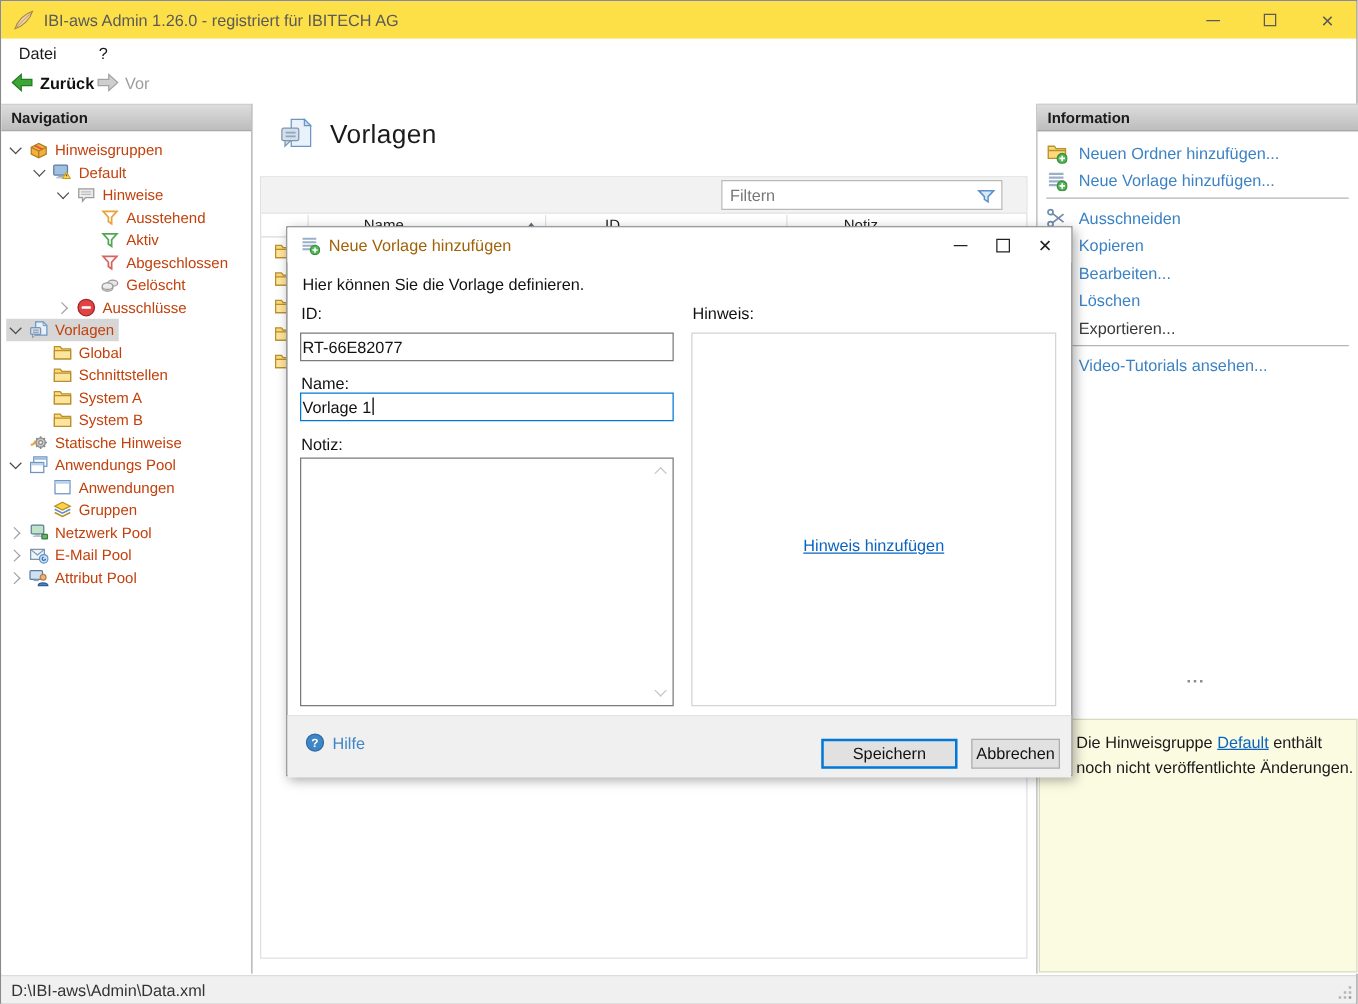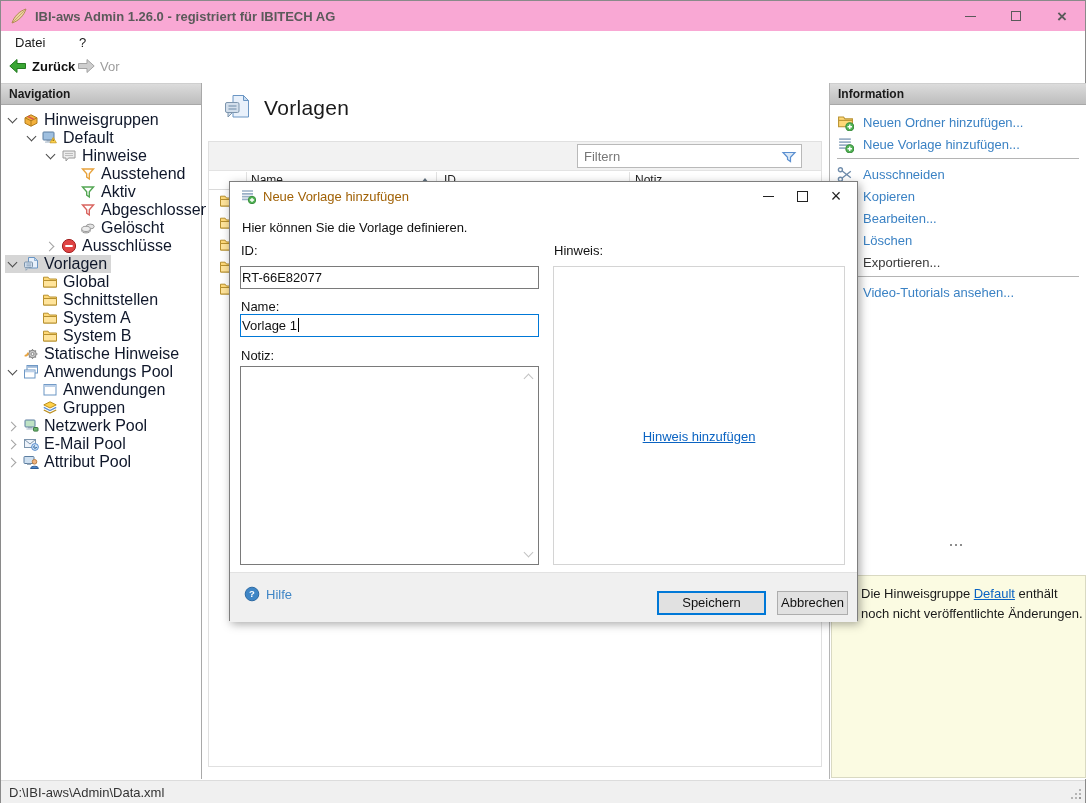--- a/index.html
+++ b/index.html
@@ -1,20 +1,20 @@
 <!DOCTYPE html>
 <html><head>
 <meta charset="utf-8">
 <style>
   * { margin:0; padding:0; box-sizing:border-box; font-family:"Liberation Sans", sans-serif; }
   html,body { width:1086px; height:803px; overflow:hidden; background:#fff; }
   .window { position:absolute; left:0; top:0; width:1086px; height:803px; border:1px solid #8a8a8a; background:#fff; }
 
   
-  .titlebar { position:absolute; left:0; top:0; width:100%; height:30px; background:#f9a8d4;font-weight:bold; }
+  .titlebar { position:absolute; left:0; top:0; width:100%; height:30px; background:#fde047; }
   .appicon { position:absolute; left:9px; top:6px; width:18px; height:18px; }
   .wintitle { position:absolute; left:34px; top:8px; font-size:13px; color:#5a5a5a; }
   .wincontrols { position:absolute; right:0; top:0; height:30px; display:flex; }
   .wc { width:46px; height:30px; display:flex; align-items:center; justify-content:center; color:#5a5a5a; }
   .glyph-min { width:11px; height:1px; background:#5a5a5a; display:block; }
   .glyph-max { width:10px; height:10px; border:1px solid #5a5a5a; display:block; }
   .wc.close { font-size:17px; line-height:1; }
 
   
   .menubar { position:absolute; left:0; top:30px; width:100%; height:22px; background:#fff; }
@@ -28,21 +28,21 @@
 
   
   .panel-header { position:absolute; height:22px; background:linear-gradient(#dcdcdc,#bdbdbd);
     border-top:1px solid #cfcfcf; border-bottom:1px solid #a8a8a8;
     font-size:12px; font-weight:bold; color:#1a1a1a; line-height:20px; padding-left:8px; }
 
   
   .nav-panel { position:absolute; left:0; top:82px; width:201px; height:696px; background:#fff; border-right:1px solid #a9a9a9; }
   .nav-panel .panel-header { left:0; top:0; width:200px; }
   #nav-tree { position:absolute; left:0; top:22px; width:200px; padding-top:6px; }
-  .tree-row { height:18px; display:flex; align-items:center; font-size:16px; color:#0f172a; }
+  .tree-row { height:18px; display:flex; align-items:center; font-size:12px; color:#c2410c; }
   .tree-inner { display:inline-flex; align-items:center; height:18px; padding:0 4px 0 2px; }
   .tree-row.selected .tree-inner { background:#d6d6d6; }
   .chev { width:12px; height:12px; position:relative; flex:0 0 12px; margin-right:4px; }
   .chev.expanded::before { content:""; position:absolute; left:2px; top:1px; width:6px; height:6px;
      border-right:1.6px solid #4a4a4a; border-bottom:1.6px solid #4a4a4a; transform:rotate(45deg); }
   .chev.collapsed::before { content:""; position:absolute; left:1px; top:3px; width:6px; height:6px;
      border-right:1.6px solid #a2a2a2; border-bottom:1.6px solid #a2a2a2; transform:rotate(-45deg); }
   .tree-icon { width:16px; height:16px; flex:0 0 16px; margin-right:5px; }
   .tree-icon svg { width:16px; height:16px; display:block; }
 
@@ -50,21 +50,21 @@
   .main-panel { position:absolute; left:205px; top:82px; width:618px; height:696px; background:#fff; }
   .main-header-icon { position:absolute; left:17px; top:10px; }
   .main-title { position:absolute; left:58px; top:13px; font-size:21px; color:#1a1a1a; letter-spacing:0.3px; }
   .table-frame { position:absolute; left:2px; top:58px; width:614px; height:626px; border:1px solid #e0e0e0; }
   .filter-strip { position:absolute; left:3px; top:59px; width:612px; height:29px; background:#f2f2f2; border-bottom:1px solid #e3e3e3; }
   .filter-box { position:absolute; left:371px; top:61px; width:225px; height:24px; background:#fff; border:1px solid #b9b9b9; }
   .filter-box input { position:absolute; left:6px; top:2px; width:190px; height:18px; border:none; outline:none; font-size:13px; color:#333; background:transparent; }
   .filter-box input::placeholder { color:#777; }
   .filter-icon { position:absolute; right:4px; top:4px; width:16px; height:16px; }
   .thead { position:absolute; left:3px; top:88px; width:612px; height:19px; border-bottom:1px solid #dadada; font-size:12px; color:#222; }
-  .th { position:absolute; top:2px; }
+  .th { position:absolute; top:2px;margin-left:40px; }
   .th-sep { position:absolute; top:1px; width:1px; height:16px; background:#e2e2e2; }
   .sort-asc { position:absolute; left:212px; top:7px; width:0; height:0; border-left:4px solid transparent; border-right:4px solid transparent; border-bottom:5px solid #5f6f7d; }
   .trow { position:absolute; left:3px; width:612px; height:22px; }
   .trow .tree-icon { position:absolute; left:10px; top:3px; }
 
   
   .right-panel { position:absolute; left:828px; top:82px; width:258px; height:696px; background:#fff; border-left:1px solid #b5b5b5; }
   .right-panel .panel-header { left:0; top:0; width:257px; }
   #action-list { position:absolute; left:0; top:22px; width:257px; padding-top:6px; }
   .action-item { height:22px; display:flex; align-items:center; font-size:13px; padding-left:7px; }

